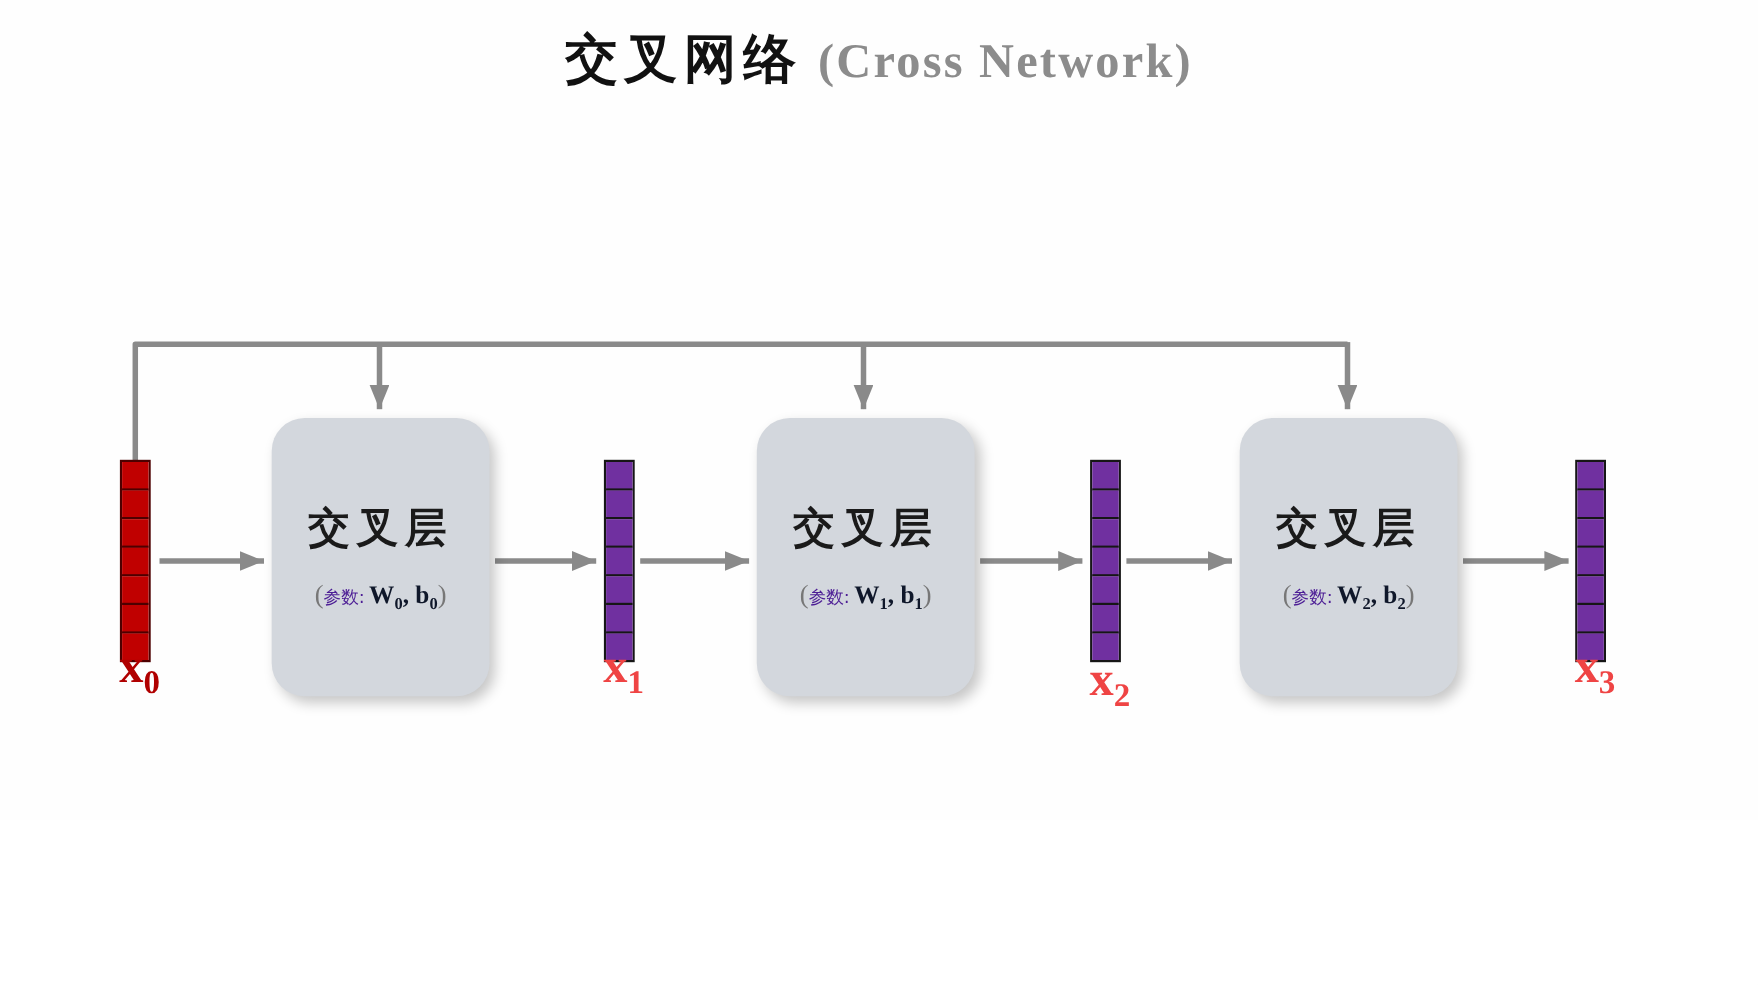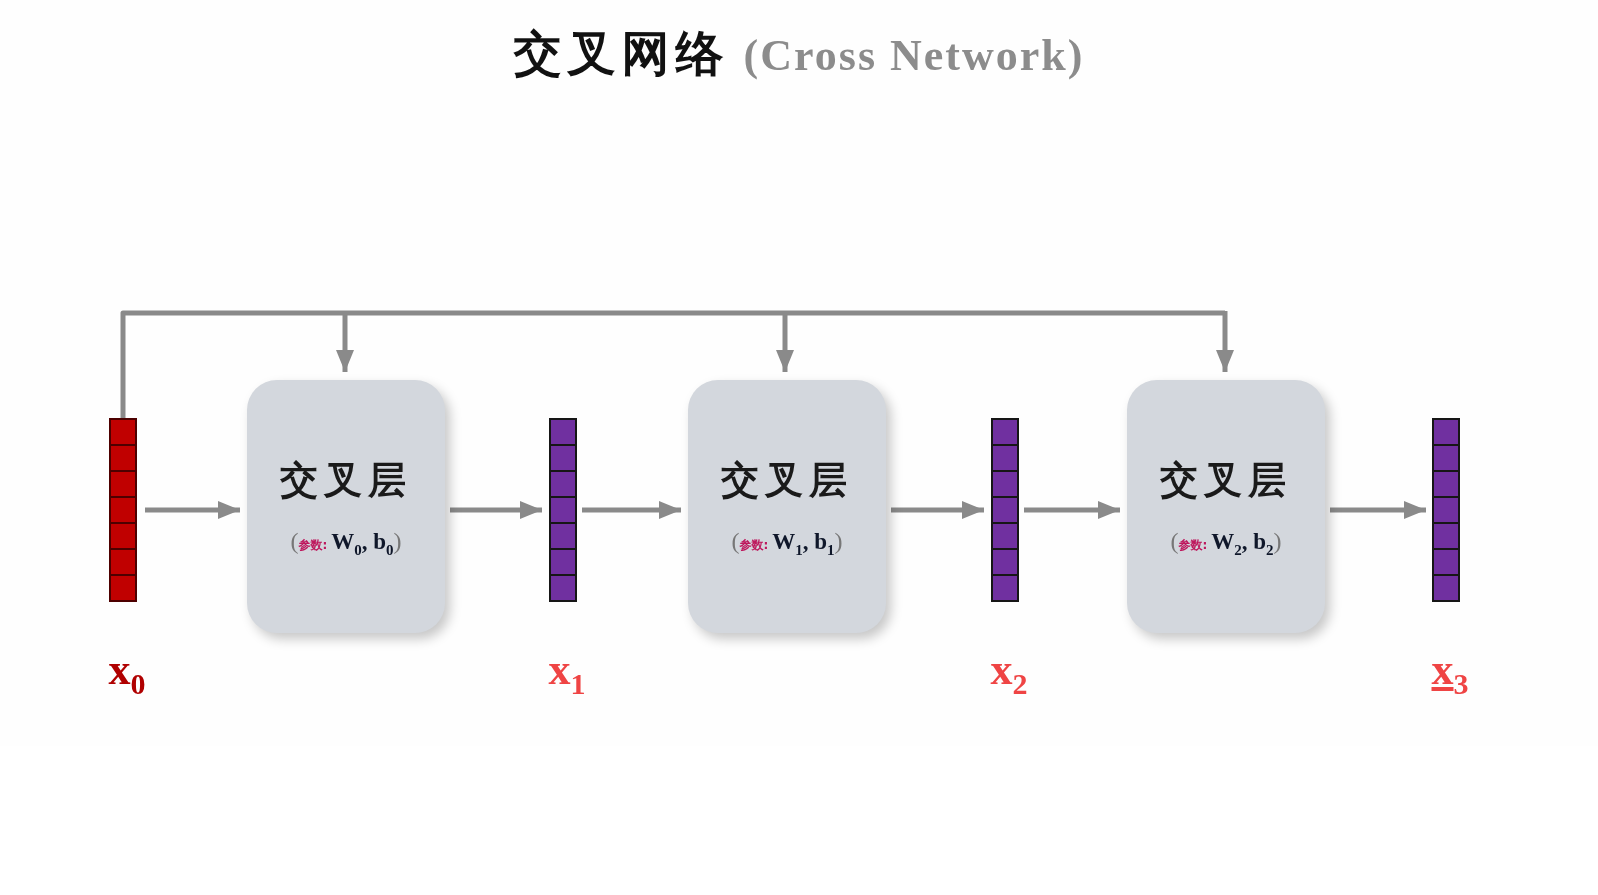--- a/index.html
+++ b/index.html
@@ -76,24 +76,23 @@
     font-size: 21px;
     white-space: nowrap;
     color: #333333;
   }
   .layer-params .paren {
     color: #777777;
     font-family: "Liberation Serif", serif;
     font-size: 24px;
   }
   .layer-params .cn-label {
-    color: #be185d;
-    font-size: 12px;
+    color: #4c1d95;
+    font-size: 16px;
     margin-right: 4px;
-    font-weight: bold;
   }
   .layer-params .gold {
     color: #0f172a;
     font-weight: 700;
     font-family: "Liberation Serif", serif;
     font-size: 23px;
   }
   .layer-params sub {
     font-size: 15px;
   }
@@ -126,21 +125,21 @@
     background: #7030a0;
     border-bottom: 2px solid #161616;
   }
   .vector .cell:last-child {
     border-bottom: none;
   }
 
   
   .vec-label {
     position: absolute;
-    top: 644px;
+    top: 580px;
     transform: translateX(-50%);
     font-family: "Liberation Serif", serif;
     font-weight: 700;
     font-size: 44px;
     white-space: nowrap;
   }
   .vec-label sub {
     font-size: 30px;
   }
   .vec-label.red-text  { color: #b00000; }
@@ -236,20 +235,20 @@
     <div class="cell"></div>
     <div class="cell"></div>
   </div>
 
   <div class="vec-label red-text" style="left:127px;">
     <span>x</span><sub>0</sub>
   </div>
   <div class="vec-label purple-text" style="left:567px;">
     <span>x</span><sub>1</sub>
   </div>
-  <div class="vec-label purple-text" style="left:1009px;">
+  <div class="vec-label purple-text" style="left:1009px;margin-top:12px;">
     <span>x</span><sub>2</sub>
   </div>
-  <div class="vec-label purple-text" style="left:1450px;text-decoration:underline;">
+  <div class="vec-label purple-text" style="left:1450px;">
     <span>x</span><sub>3</sub>
   </div>
 
 </div>
 
 </body></html>

